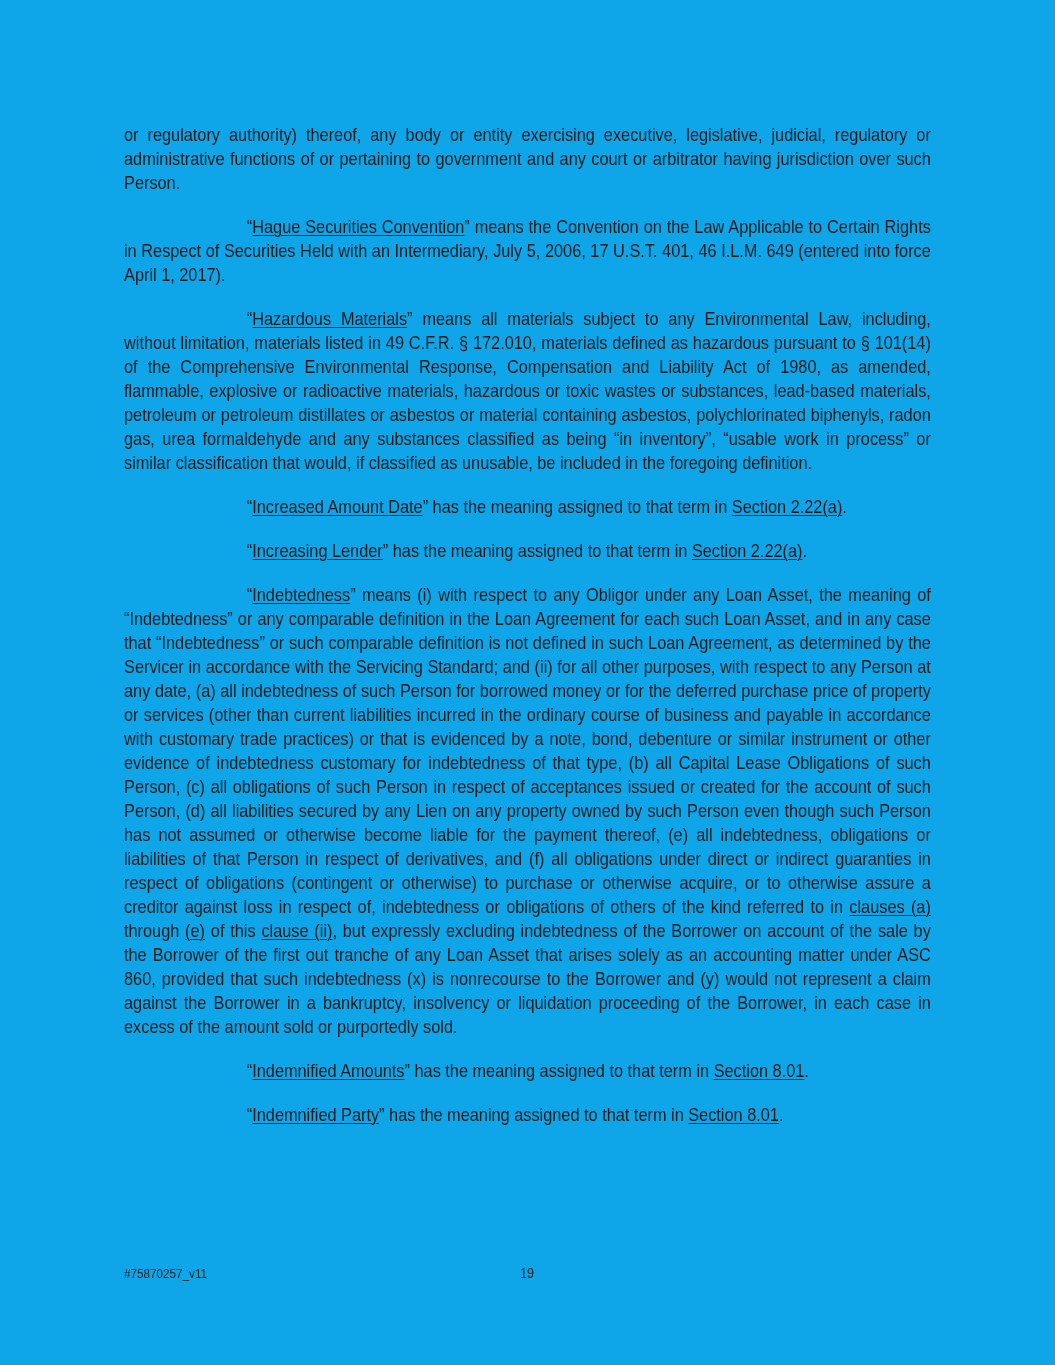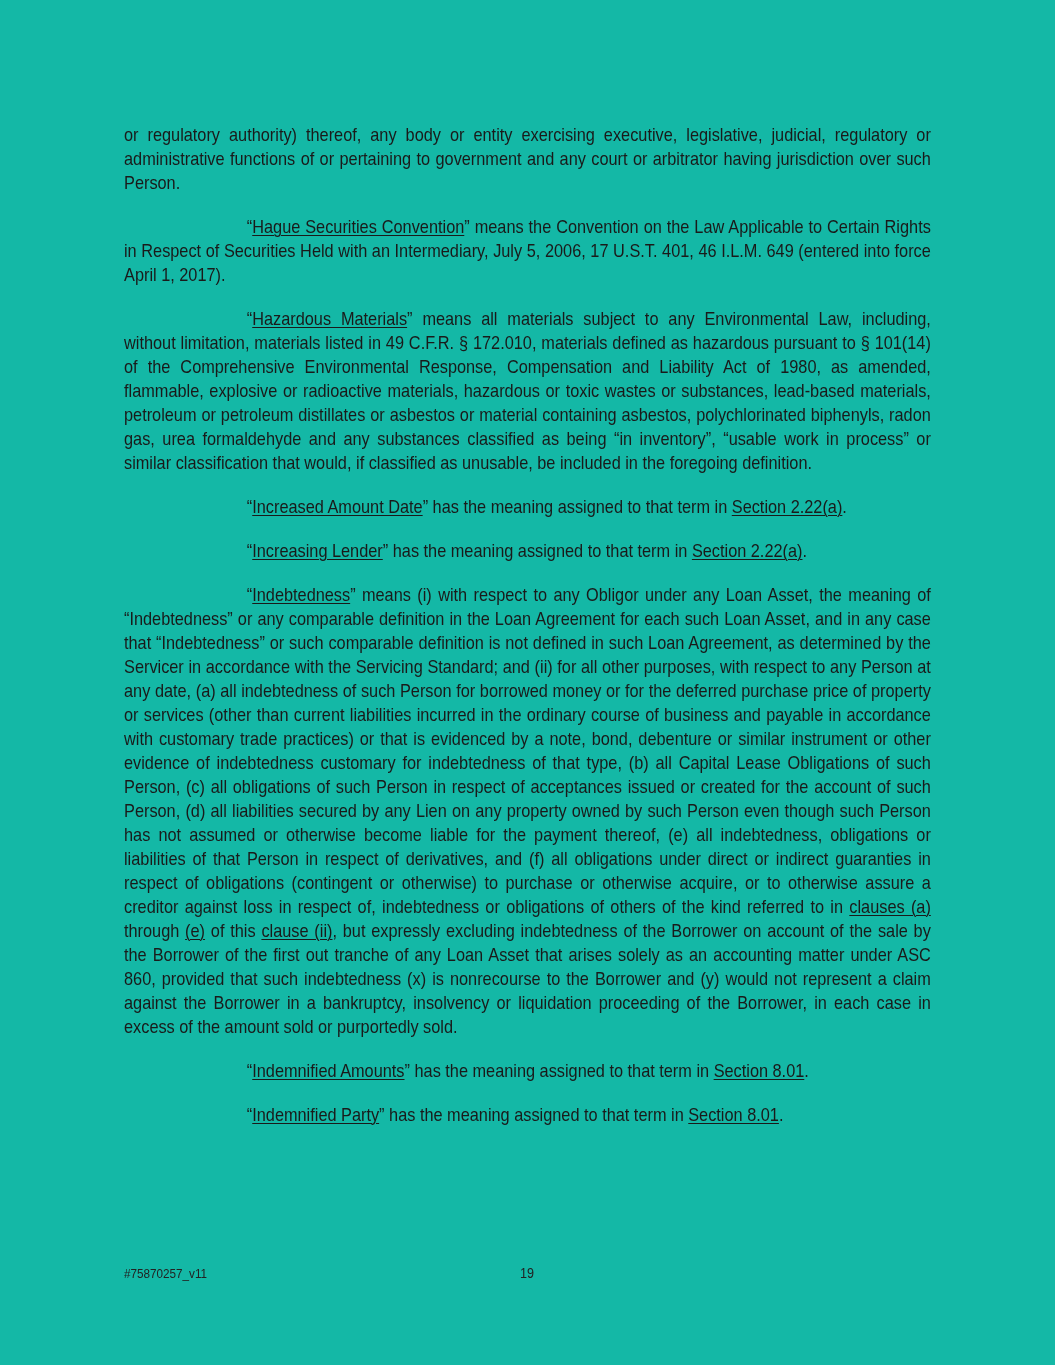--- a/index.html
+++ b/index.html
@@ -13,21 +13,21 @@
       position: relative;
       overflow: hidden;
       color: #1a1a1a;
     }
     .page {
       position: absolute;
       left: 0;
       top: 0;
       width: 1055px;
       height: 1365px;
-      background: #14b8a6;
+      background: #0ea5e9;
     }
     .body-text {
       position: absolute;
       left: 124px;
       top: 123px;
       width: 807px;
     }
     .para {
       
       width: 920px;

